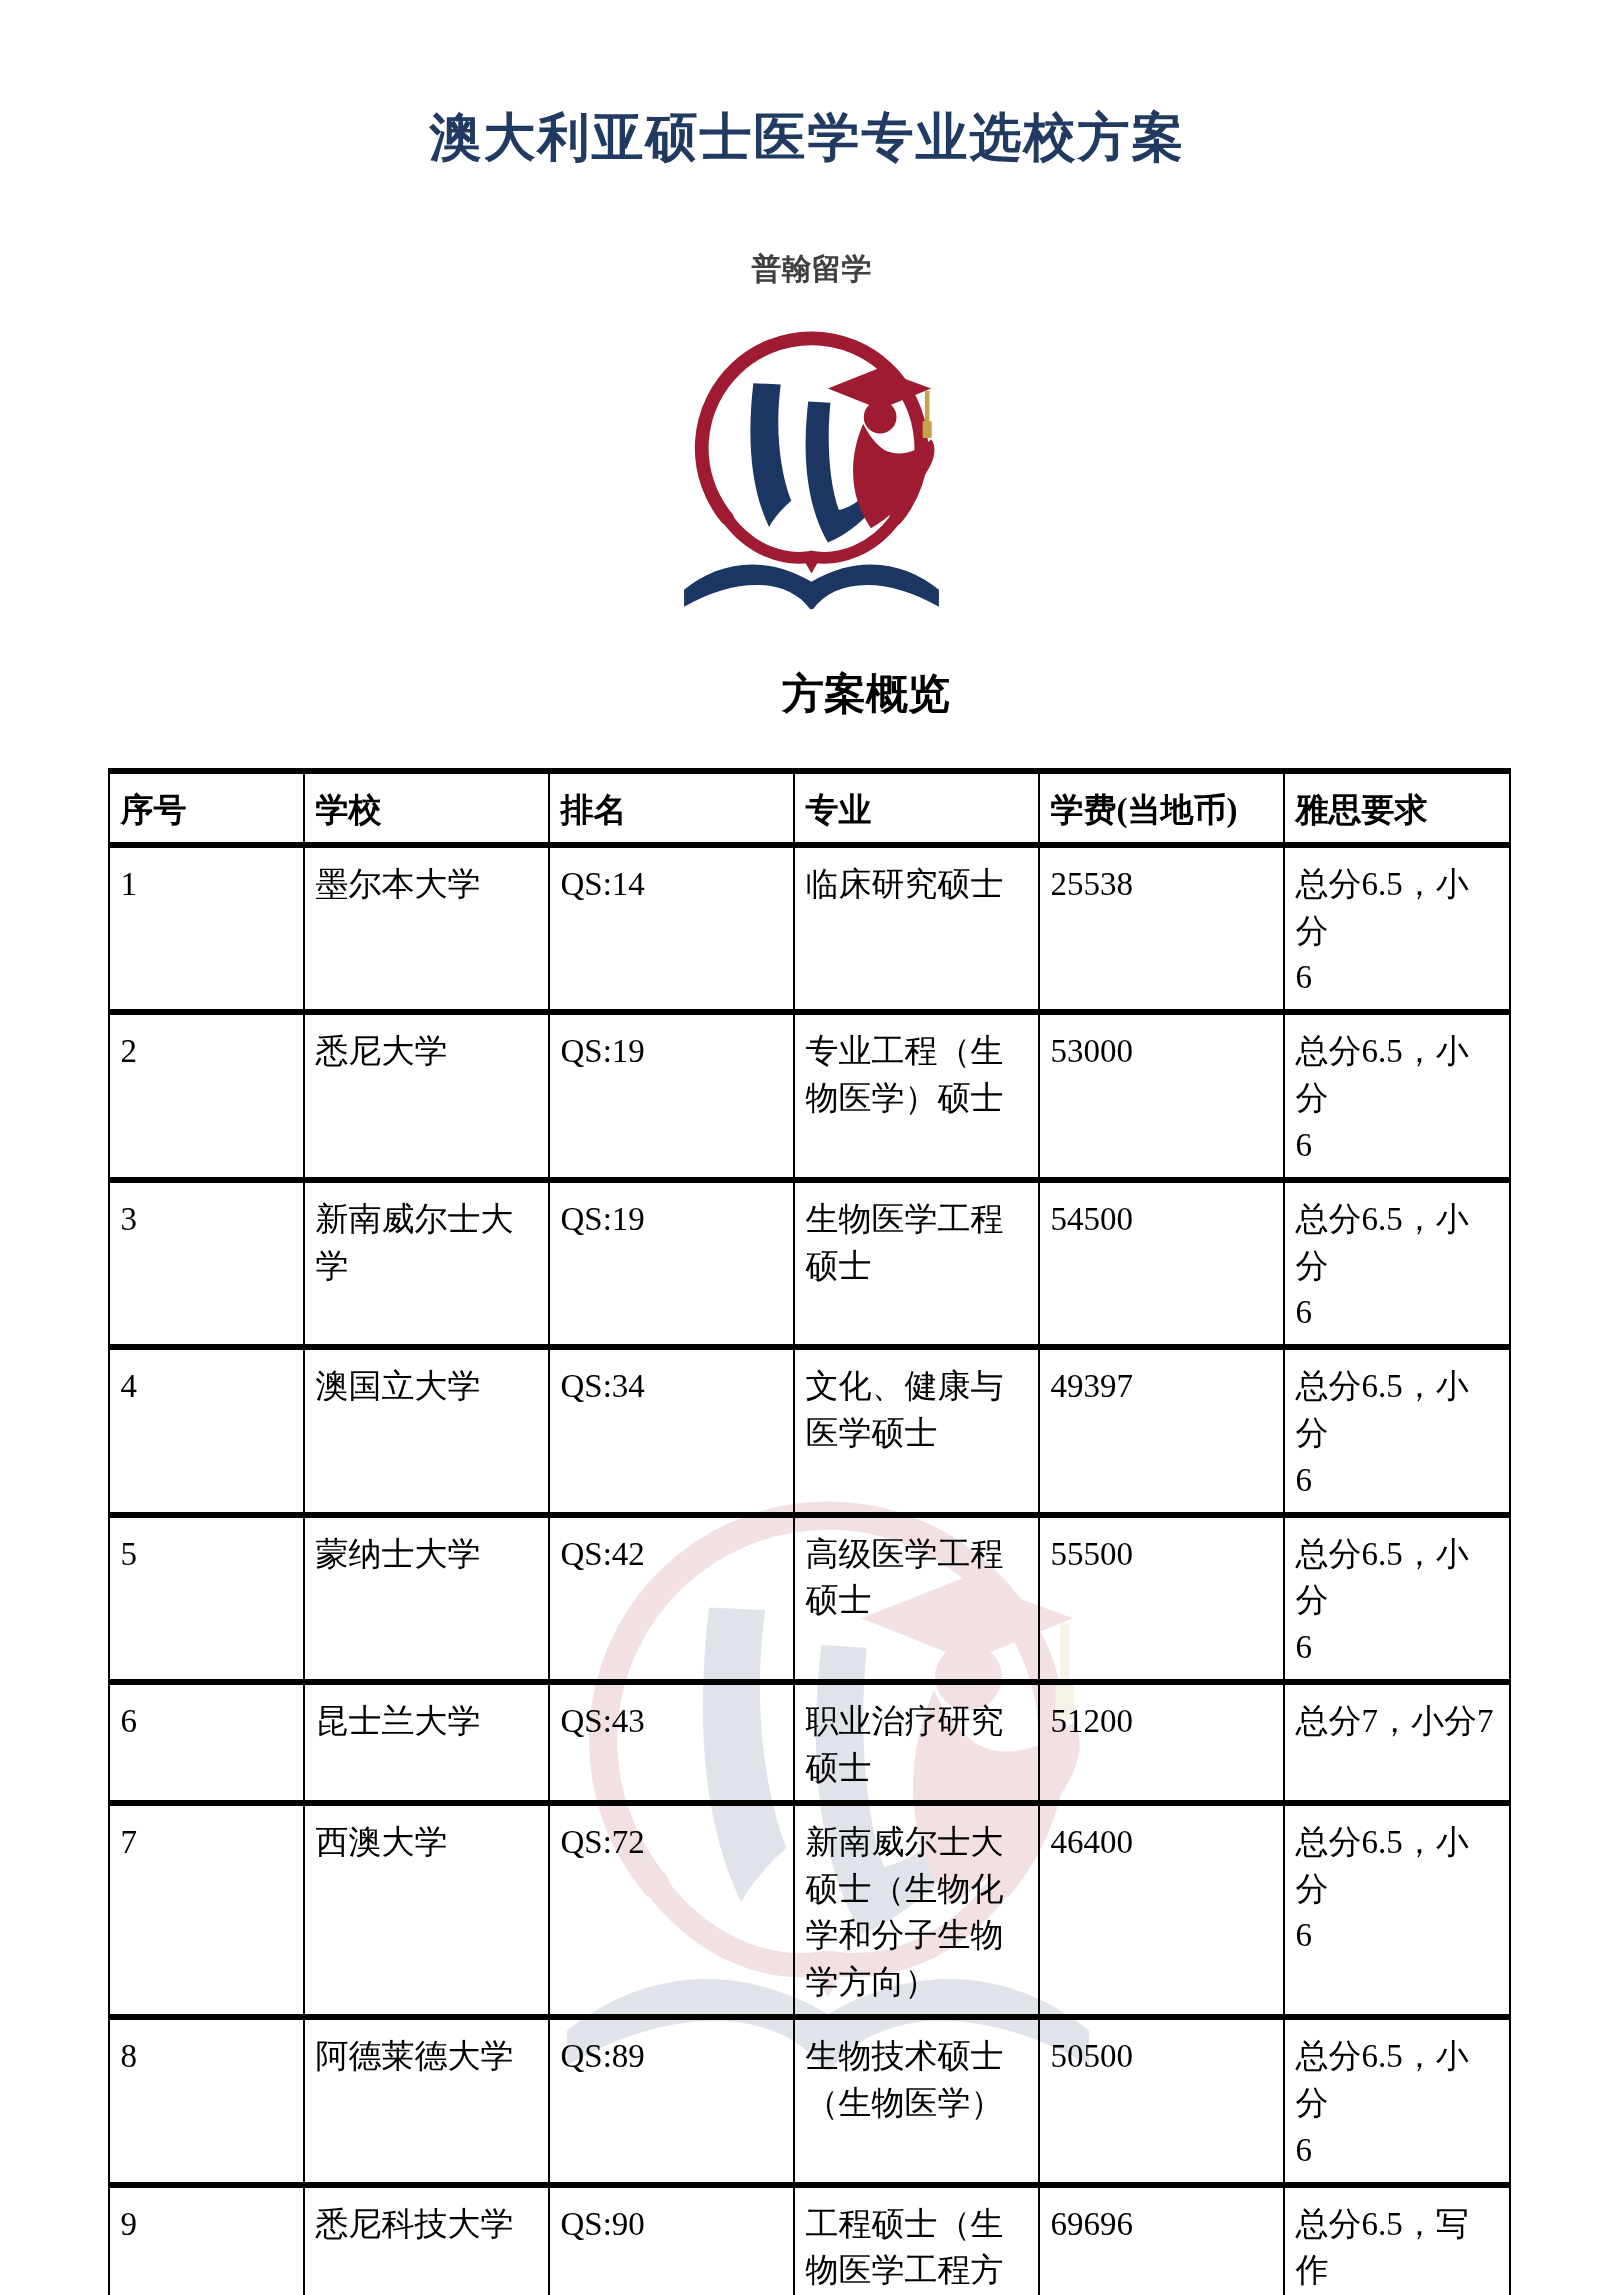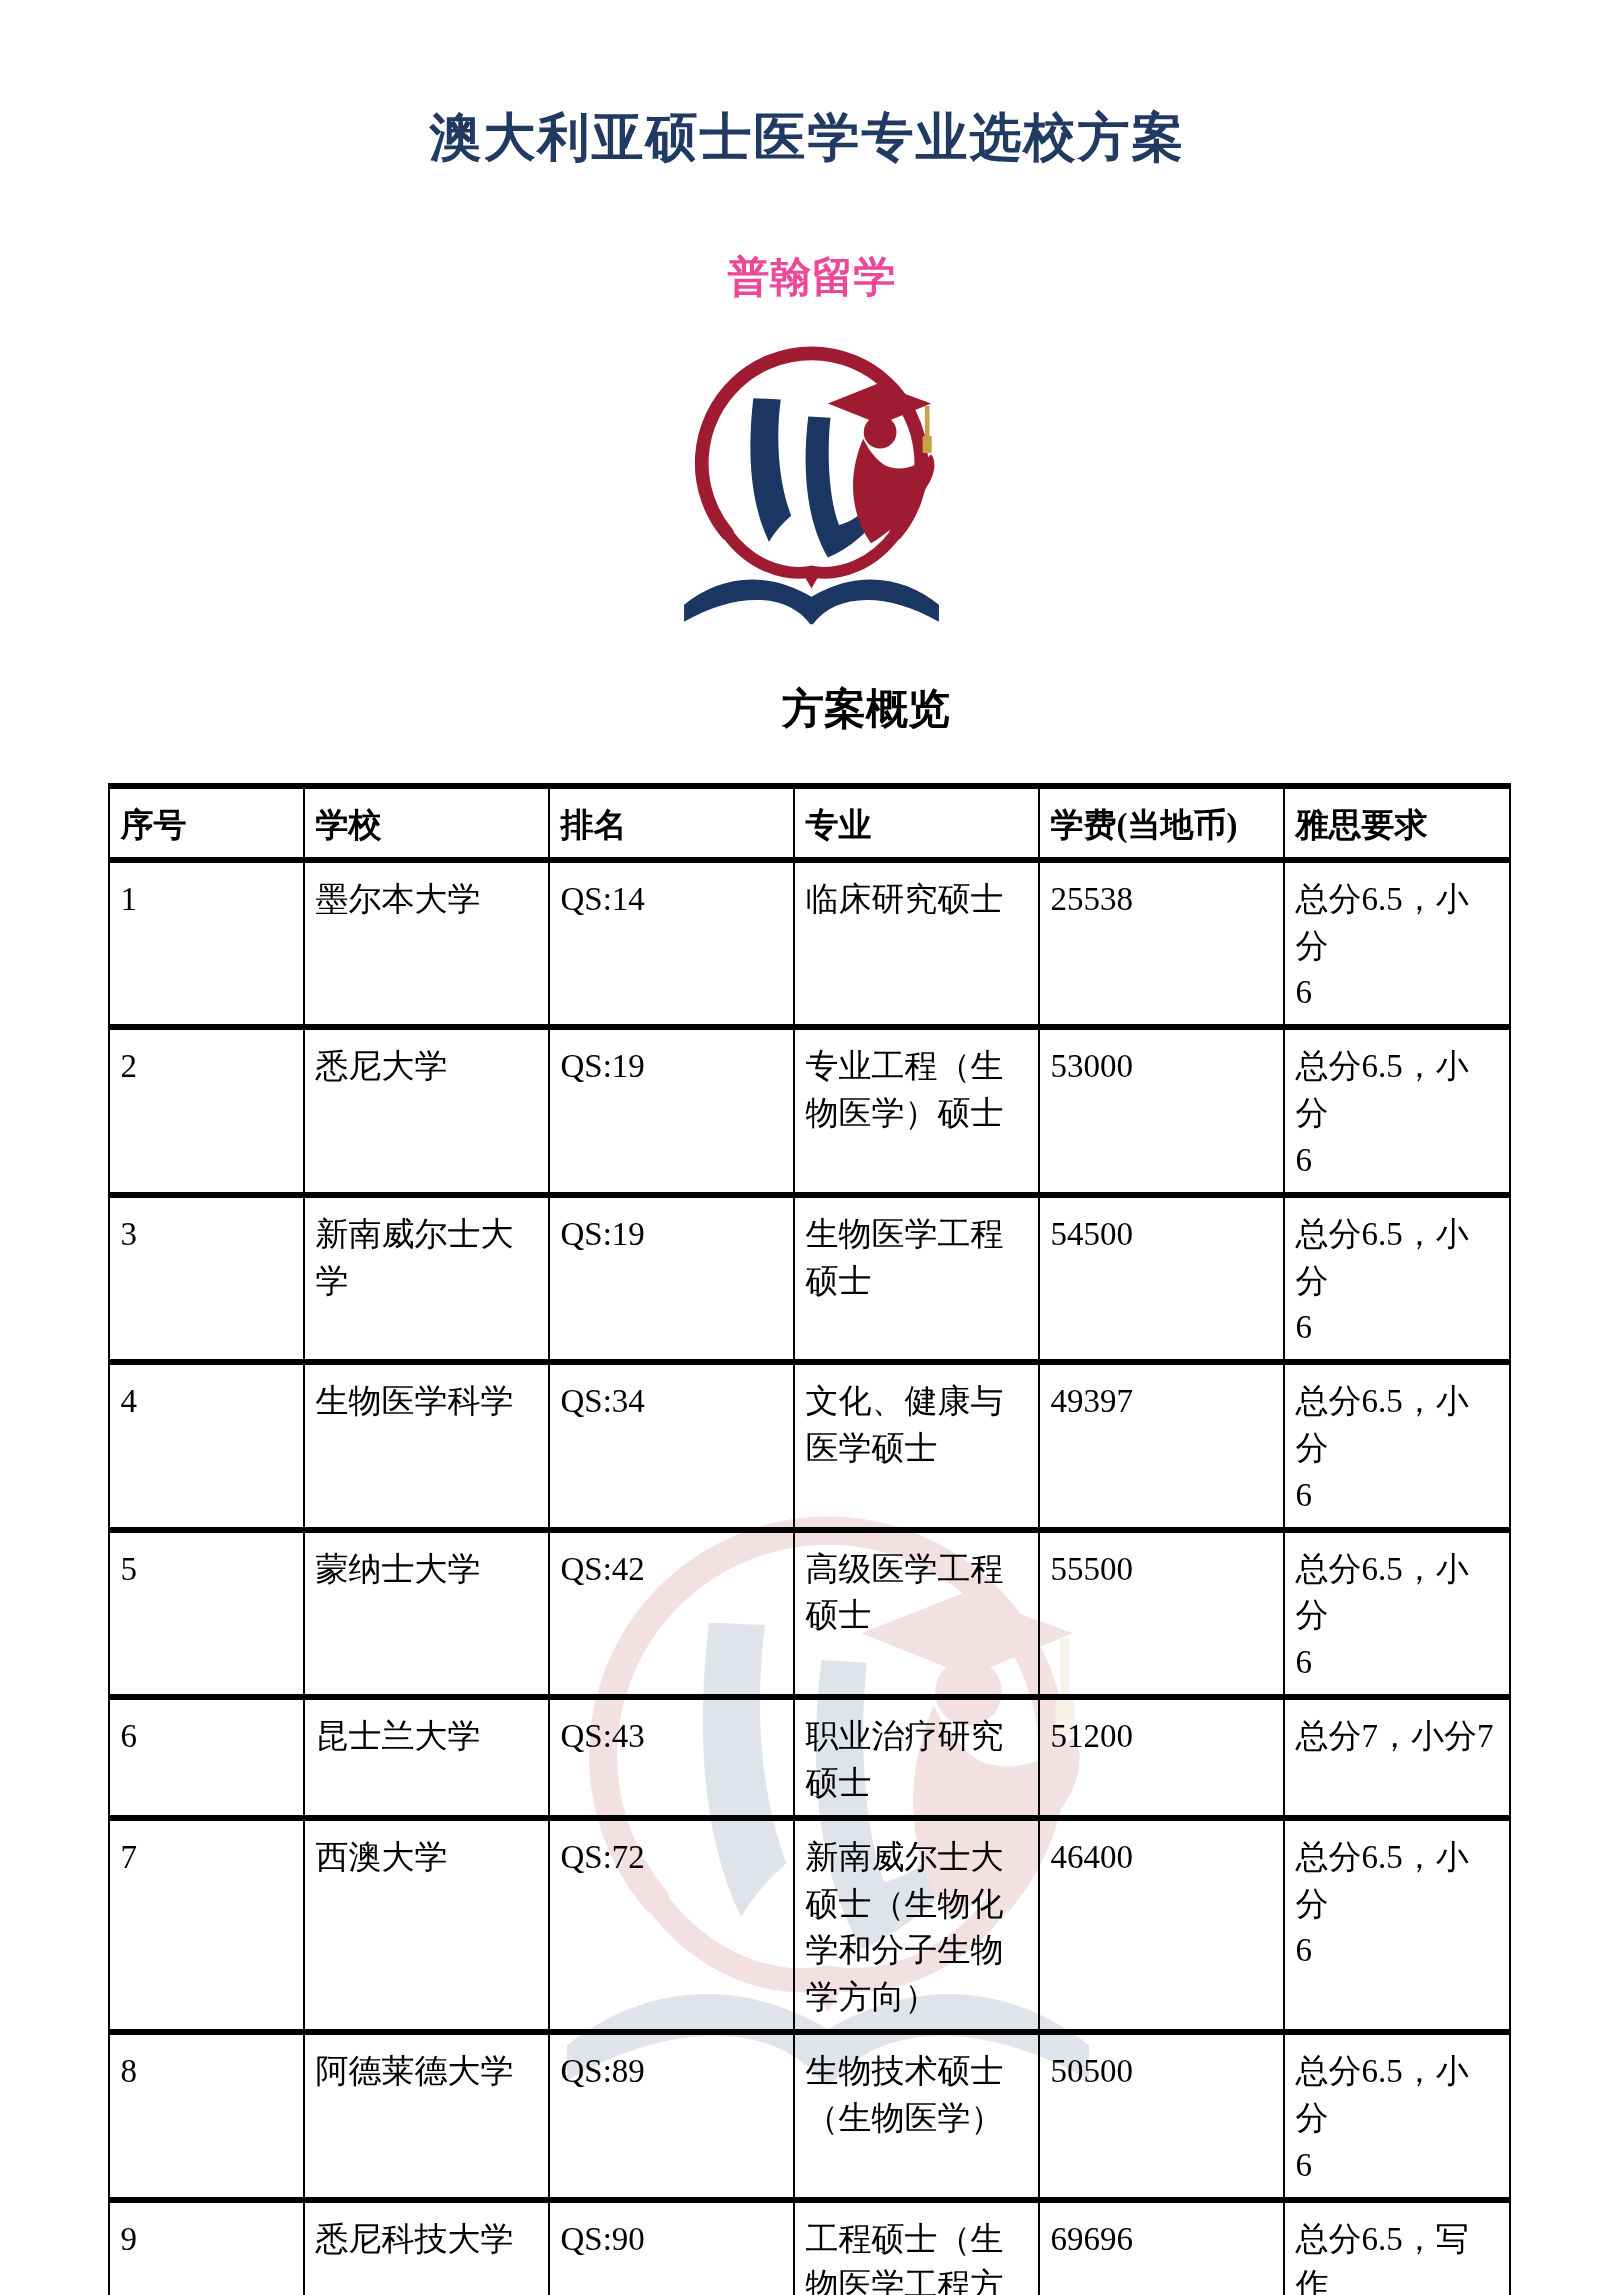--- a/index.html
+++ b/index.html
@@ -8,21 +8,21 @@
     font-family:"Liberation Serif","DejaVu Serif",serif;
     overflow:hidden;position:relative;
   }
   .page-title{
     margin:103px 8px 0 0;text-align:center;
     font-size:52px;font-weight:700;letter-spacing:2px;
     color:var(--title-navy,#203A62);
   }
   .page-subtitle{
     margin:76px 0 0 0;text-align:center;
-    font-size:42px;font-weight:700;color:#ec4899;
+    font-size:30px;font-weight:700;color:#404040;
   }
   .logo-wrap{margin-top:30px;display:flex;justify-content:center;}
   .section-heading{
     margin:38px 0 0 109px;font-size:42px;font-weight:700;
     font-family:"Liberation Sans","DejaVu Sans",sans-serif;
     text-align:center;
   }
   .table-zone{position:relative;margin-top:46px;}
   .watermark{
     position:absolute;left:540px;top:711px;width:576px;height:629px;
@@ -145,21 +145,21 @@
 学</td>
             <td>QS:19</td>
             <td>生物医学工程
 硕士</td>
             <td>54500</td>
             <td>总分6.5，小分
 6</td>
           </tr>
           <tr>
             <td>4</td>
-            <td>生物医学科学</td>
+            <td>澳国立大学</td>
             <td>QS:34</td>
             <td>文化、健康与
 医学硕士</td>
             <td>49397</td>
             <td>总分6.5，小分
 6</td>
           </tr>
           <tr>
             <td>5</td>
             <td>蒙纳士大学</td>

